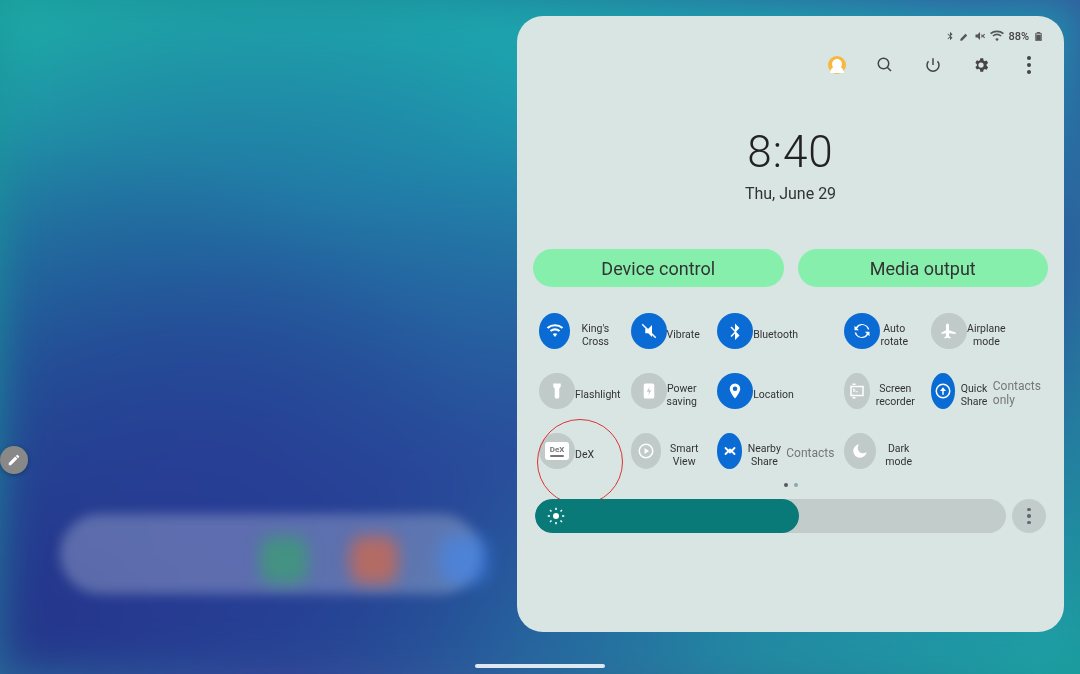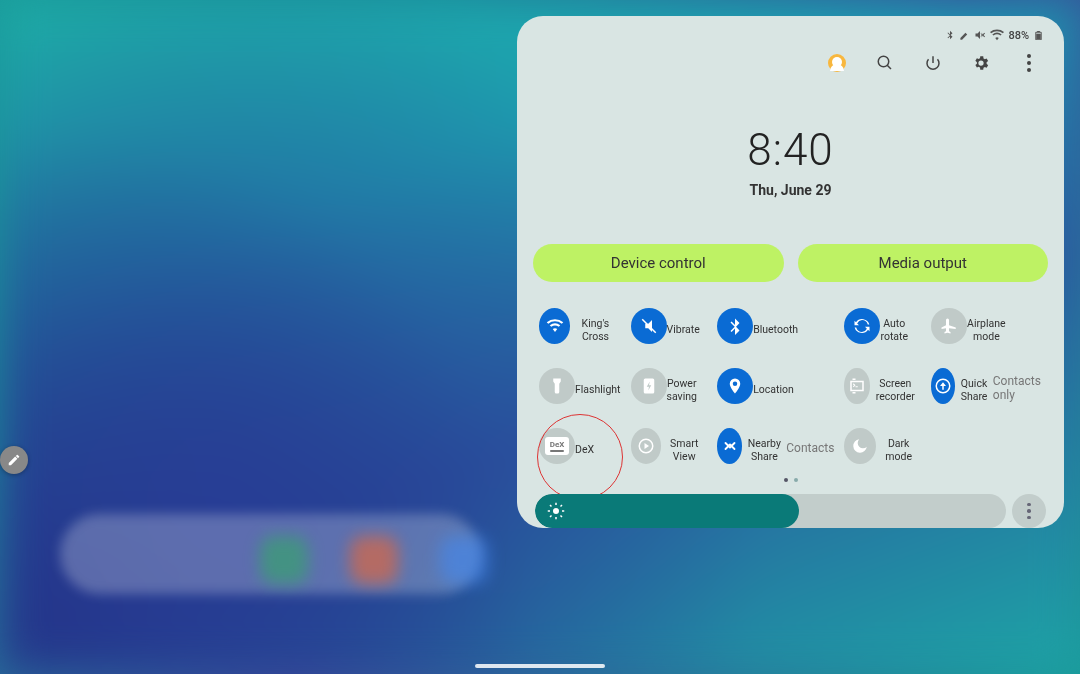--- a/index.html
+++ b/index.html
@@ -17,41 +17,41 @@
   }
   .dock { position:absolute; left:60px; bottom:80px; width:420px; height:80px; border-radius:40px;
     background: rgba(255,255,255,0.25); filter: blur(6px); }
   .dock2 { position:absolute; left:260px; bottom:90px; display:flex; gap:42px; }
   .dock2 .dot { width:48px; height:48px; border-radius:14px; opacity:0.6; filter: blur(8px); }
   .edit-fab { position:absolute; left:0; top:446px; width:28px; height:28px; border-radius:50%;
     background:#888; color:#fff; display:flex; align-items:center; justify-content:center; font-size:13px; box-shadow:0 1px 4px rgba(0,0,0,0.3);}
   .nav-pill { position:absolute; left:50%; bottom:6px; transform:translateX(-50%); width:130px; height:4px; border-radius:3px; background:rgba(255,255,255,0.85); }
 
   .panel {
-    position:absolute; top:16px; right:16px; width:547px; height:512px;
+    position:absolute; top:16px; right:16px; width:547px; height:616px;
     background:#d9e5e3; border-radius:26px; padding:12px 16px 10px 16px;
     display:flex; flex-direction:column;
   }
   .status-row { display:flex; justify-content:flex-end; align-items:center; gap:4px; font-size:11px; color:#444; padding-right:4px; height:16px;}
   .status-row .pct { font-weight:500; }
   .icon-row { display:flex; justify-content:flex-end; align-items:center; gap:26px; padding:10px 8px 6px 0;}
   .icon-row .ibtn { width:22px; height:22px; display:flex; align-items:center; justify-content:center; color:#444; cursor:pointer;}
   .icon-row svg { width:18px; height:18px; }
   .user-dot { width:18px; height:18px; border-radius:50%; background:#f8b73e; position:relative; }
   .user-dot::after { content:""; position:absolute; left:4px; top:3px; width:10px; height:10px; border-radius:50%; background:#fff;}
   .user-dot::before { content:""; position:absolute; left:2px; bottom:1px; width:14px; height:7px; border-radius:8px 8px 0 0; background:#fff;}
   .more-dots { display:flex; flex-direction:column; gap:3px; align-items:center; }
   .more-dots span { width:4px; height:4px; border-radius:50%; background:#444; display:block; }
 
   .clock-block { text-align:center; margin-top:44px; }
   .clock-time { font-size:44px; font-weight:300; color:#222; letter-spacing:1px; }
-  .clock-date { font-size:14px; color:#333; margin-top:6px;font-weight:bold; }
+  .clock-date { font-size:16px; color:#333; margin-top:6px; }
 
   .pill-row { display:flex; gap:14px; margin-top:46px; }
-  .pill { flex:1; height:38px; border-radius:20px; background:#bef264; color:#333; font-size:15px;
+  .pill { flex:1; height:38px; border-radius:20px; background:#86efac; color:#333; font-size:18px;
     display:flex; align-items:center; justify-content:center; cursor:pointer;text-align:right; }
 
   .tiles { display:grid; grid-template-columns: repeat(5,1fr); column-gap:10px; row-gap:24px; margin-top:26px; padding:0 6px;}
   .tile { display:flex; flex-direction:row; align-items:center; cursor:pointer; position:relative;}
   .tile .circ { width:36px; height:36px; border-radius:50%; display:flex; align-items:center; justify-content:center; }
   .tile .circ svg { width:18px; height:18px; }
   .tile.on .circ { background:#0a6bd4; color:#fff; }
   .tile.off .circ { background:#c0cac8; color:#fff; }
   .tile .lbl { font-size:10.5px; color:#333; margin-top:8px; text-align:center; line-height:1.25; max-width:84px;}
   .tile .sub { font-size:12px; color:#777; margin-top:3px; text-align:left;}

